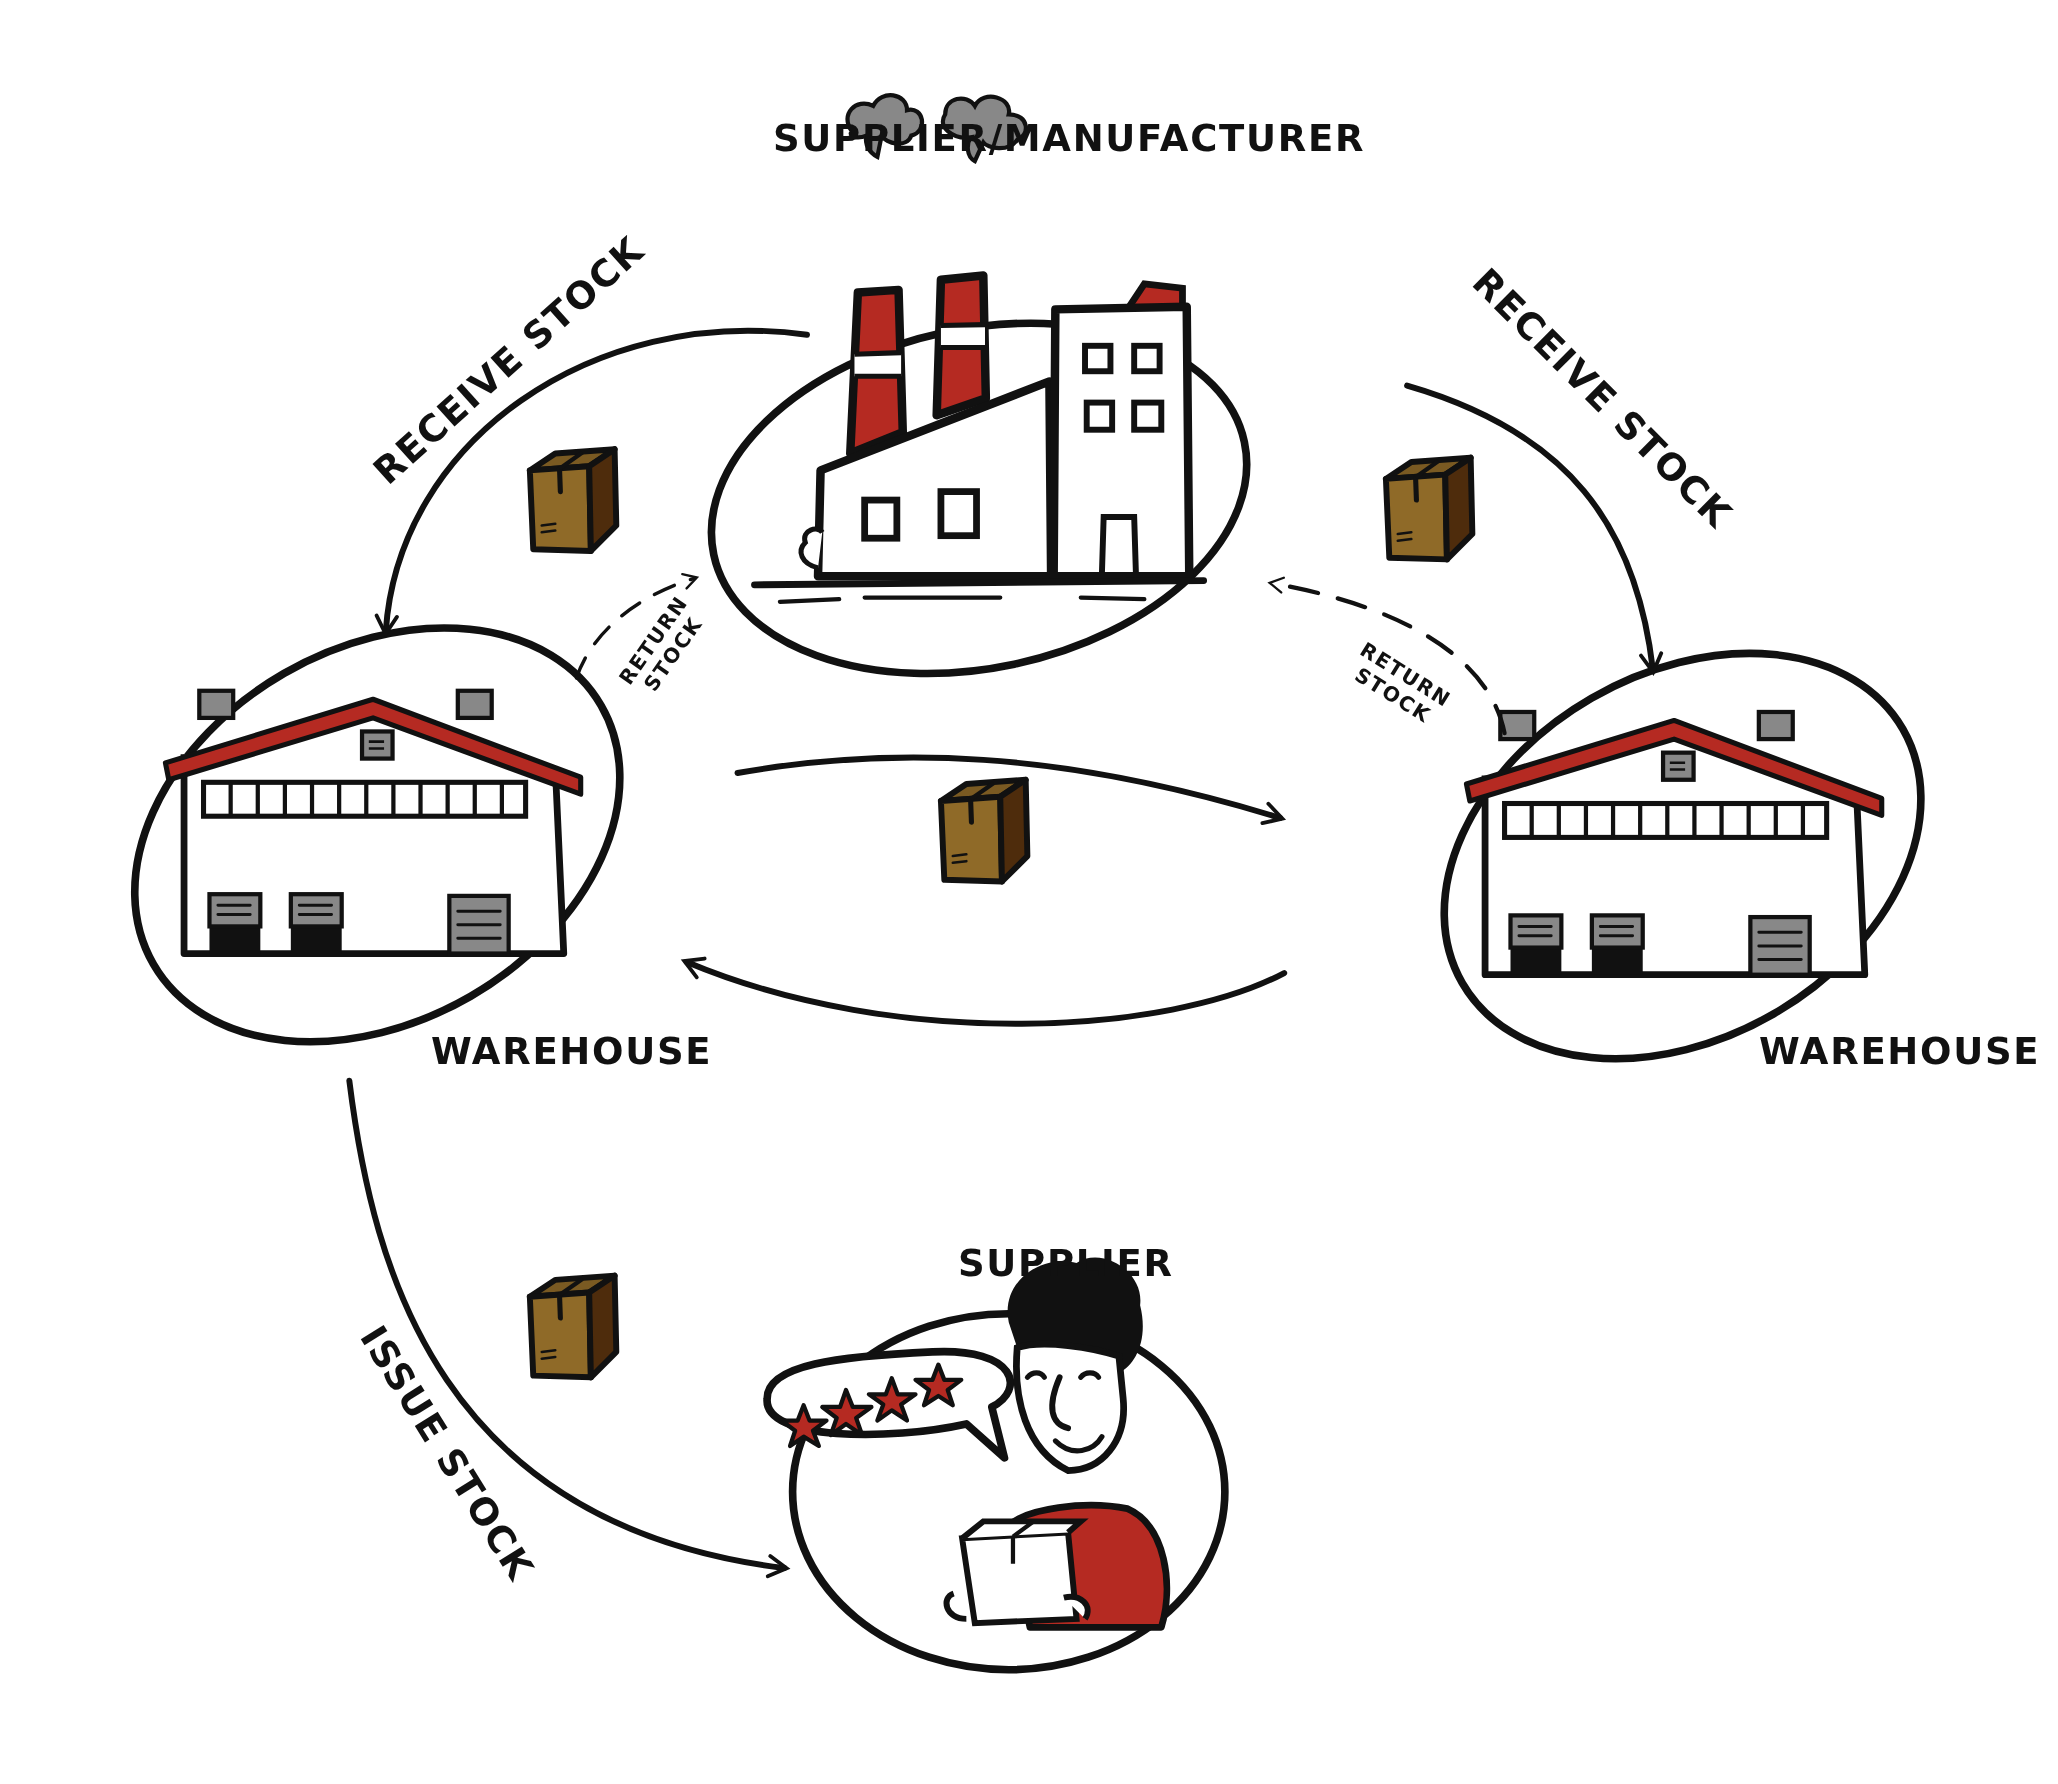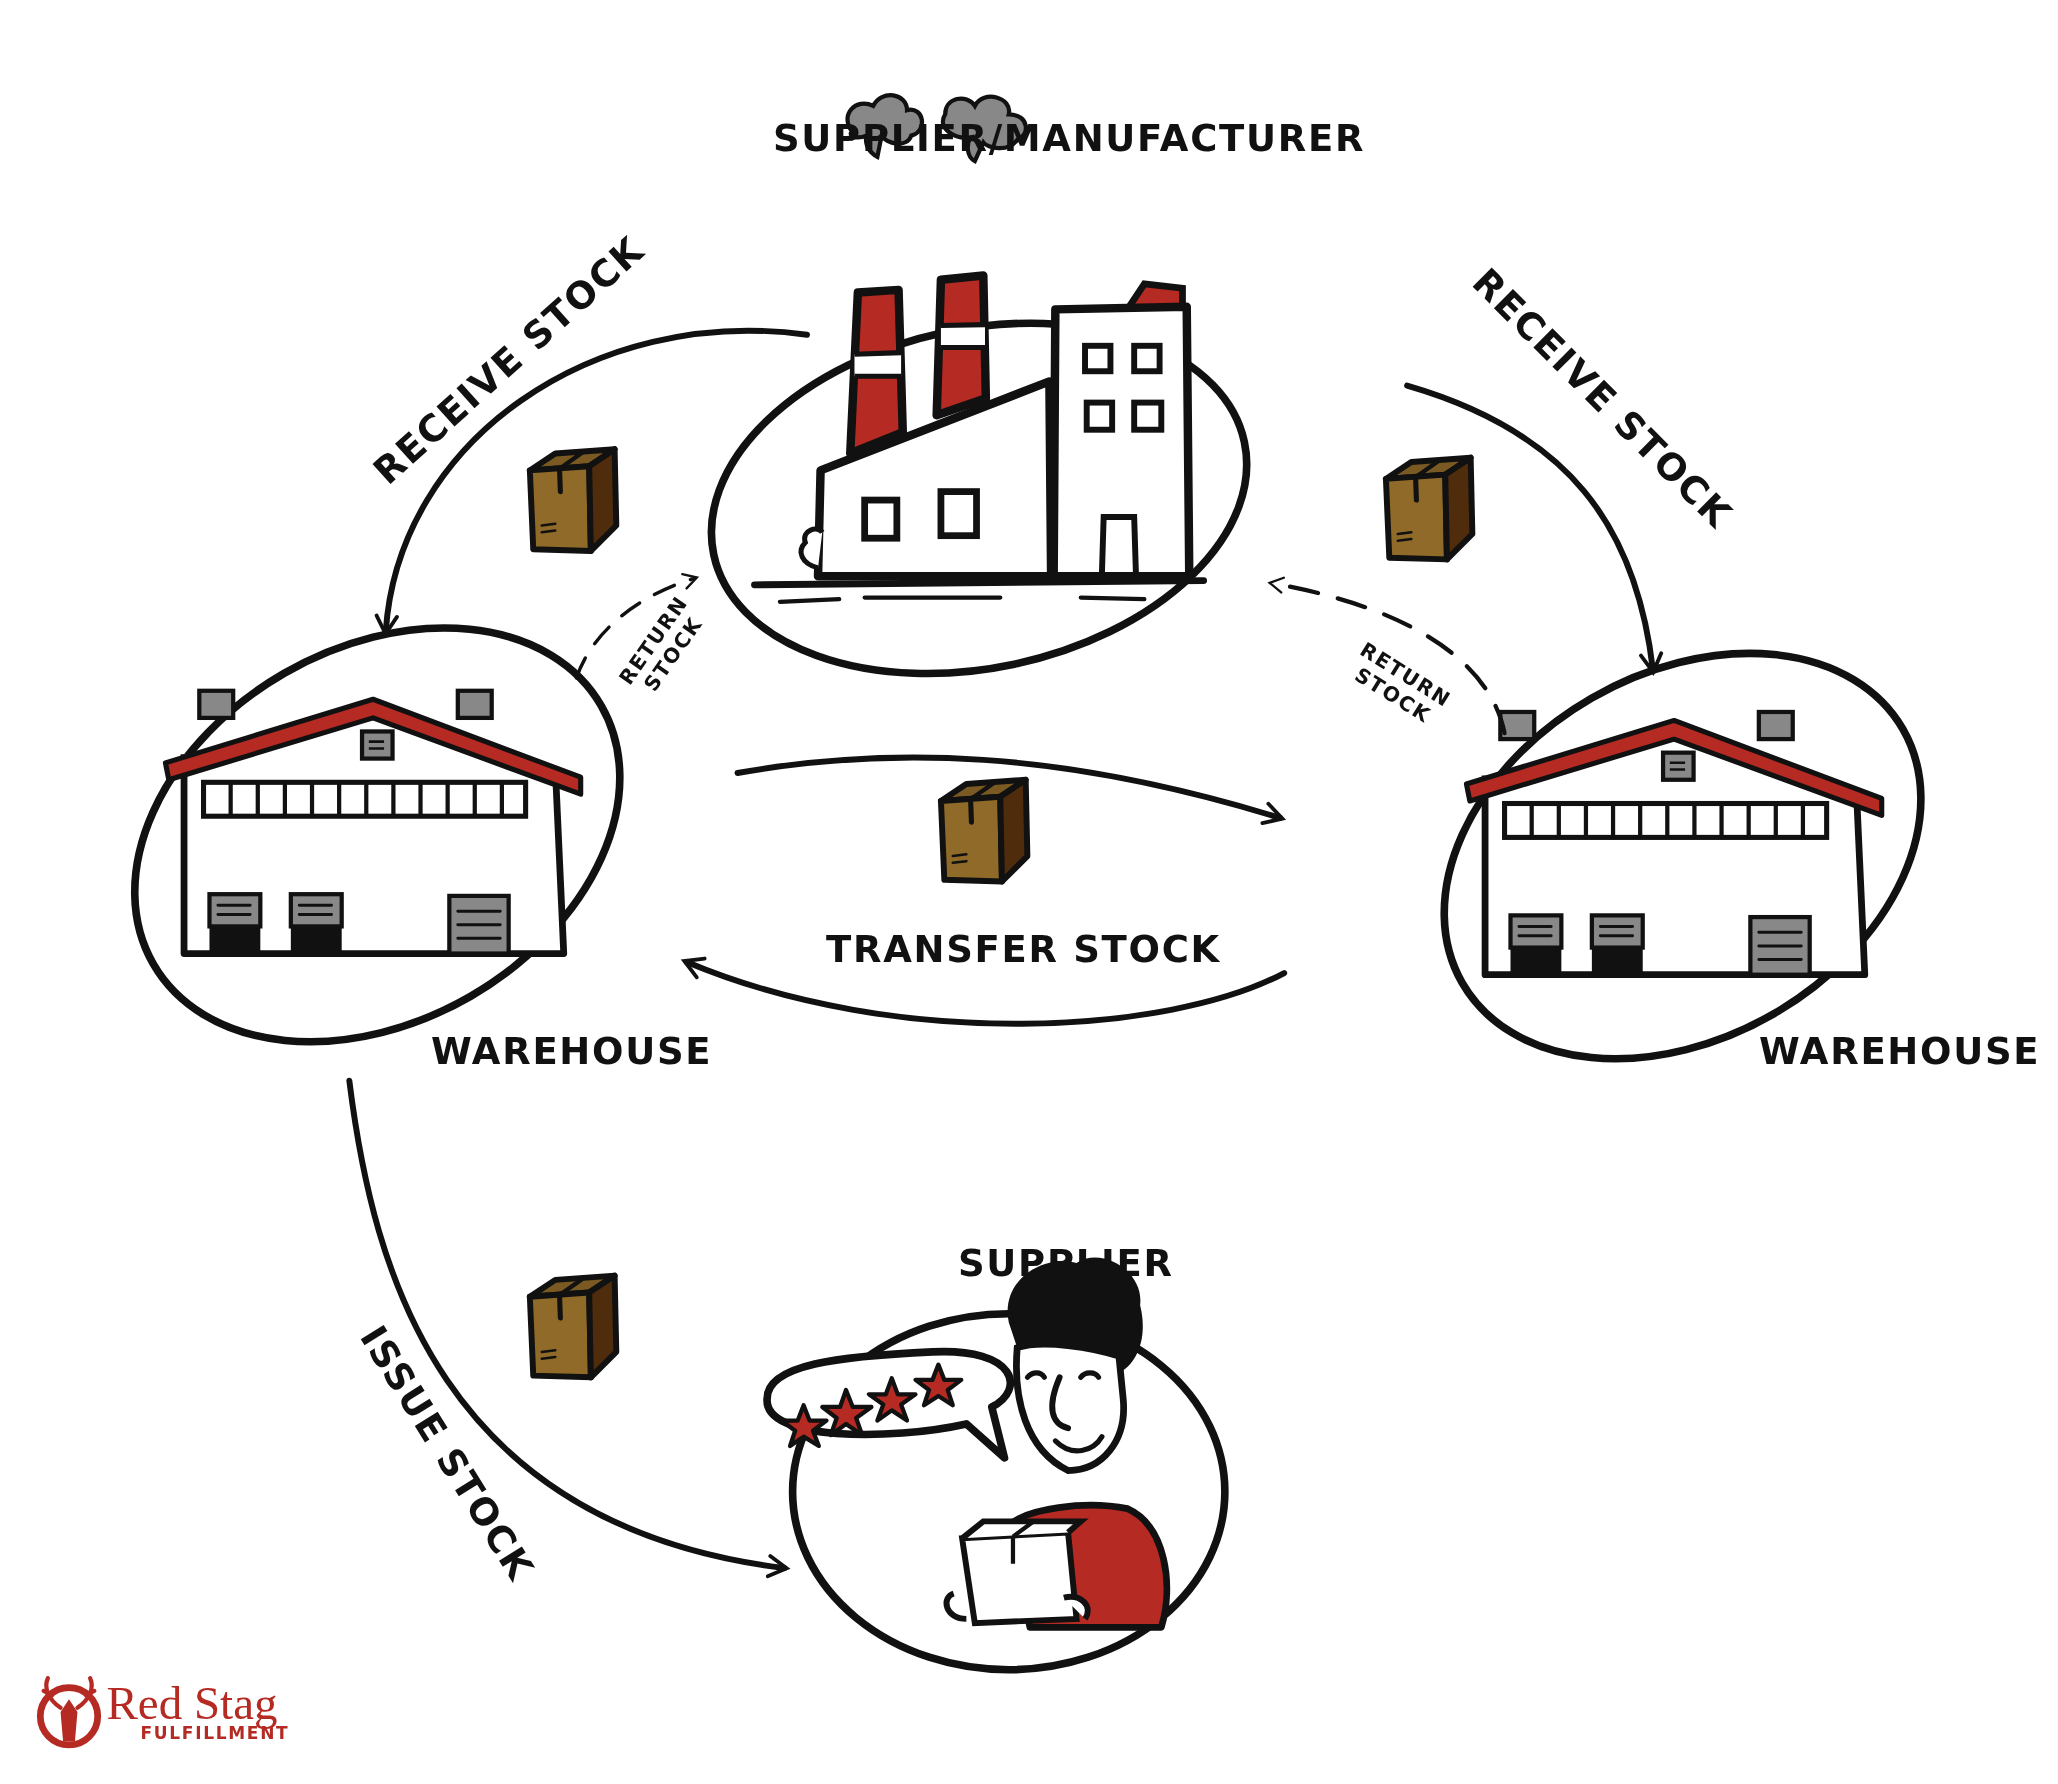--- a/index.html
+++ b/index.html
@@ -145,34 +145,24 @@
         <use href="#box"></use>
       </g>
 </svg>
 
 <div class="lbl big" style="left:773px; top:89px;margin-top:28px;">SUPPLIER/MANUFACTURER</div>
 <div class="lbl big" style="left:431px; top:1030px;">WAREHOUSE</div>
 <div class="lbl big" style="left:1759px; top:1030px;">WAREHOUSE</div>
 <div class="lbl big" style="left:958px; top:1242px;">SUPPLIER</div>
 <div class="lbl big" style="left:335px; top:339px; transform:rotate(-42deg);">RECEIVE STOCK</div>
 <div class="lbl big" style="left:1428px; top:377px; transform:rotate(45deg);">RECEIVE STOCK</div>
-<div class="lbl big" style="left:826px; top:928px;">TRANSFER STOCK</div>
 <div class="lbl big" style="left:301px; top:1432px; transform:rotate(58deg);">ISSUE STOCK</div>
 <div class="lbl small" style="left:612px; top:623px; transform:rotate(-55deg);">
   <div>RETURN</div>
   <div>STOCK</div>
 </div>
 <div class="lbl small" style="left:1348px; top:661px; transform:rotate(32deg);">
   <div>RETURN</div>
   <div>STOCK</div>
 </div>
 
-<div id="logo">
-  <svg width="76" height="76" viewBox="0 0 90 90">
-    <circle cx="45" cy="50" r="34" fill="none" stroke="#b52a22" stroke-width="8"></circle>
-    <path d="M45,30 L55,45 L52,80 L38,80 L35,45 Z" fill="#b52a22"></path>
-    <path d="M35,40 C20,30 15,15 20,5 M55,40 C70,30 75,15 70,5 M25,25 L15,20 M65,25 L75,20" stroke="#b52a22" stroke-width="5" fill="none" stroke-linecap="round"></path>
-  </svg>
-  <div class="logo-main">Red Stag</div>
-  <div class="logo-sub">FULFILLMENT</div>
-</div>
 </div>
 
 
 </body></html>

